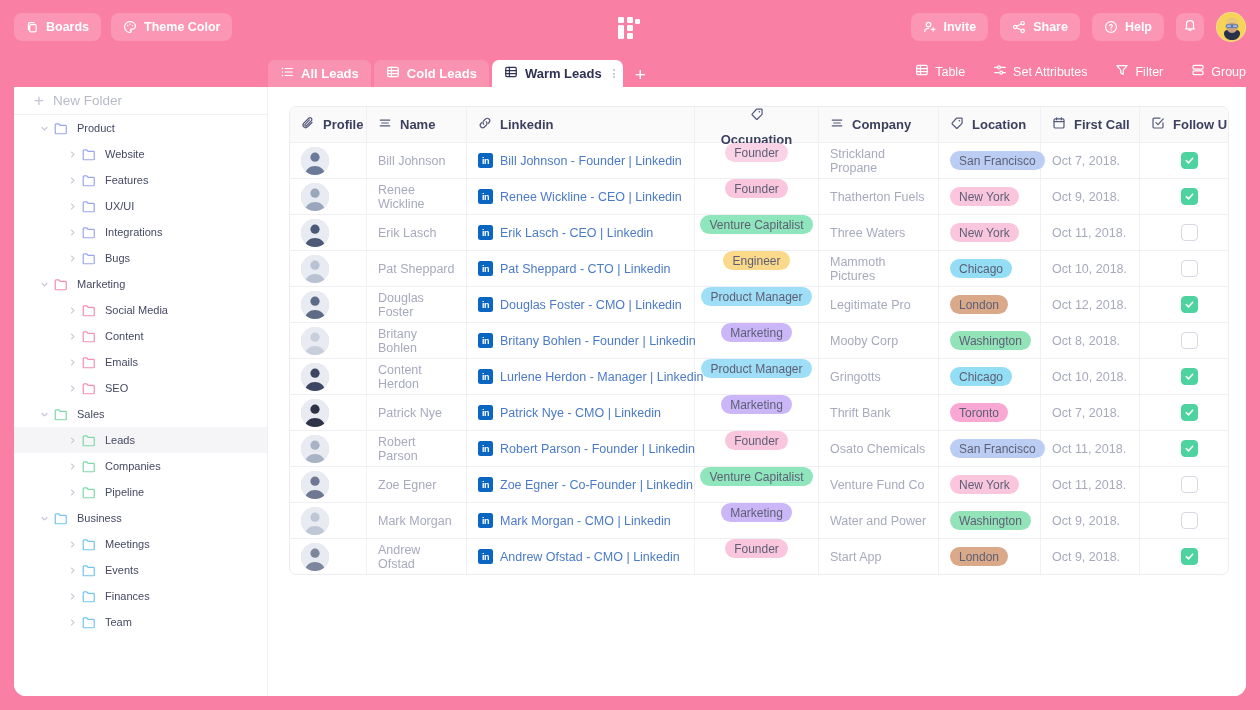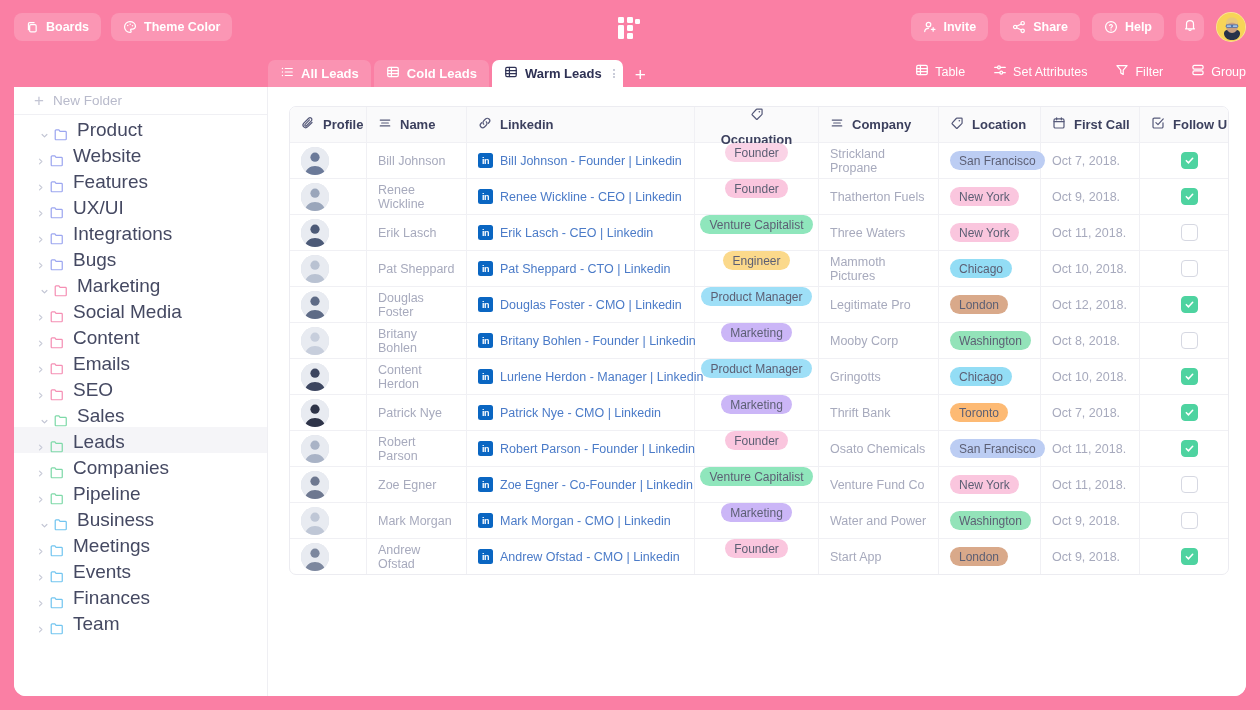--- a/index.html
+++ b/index.html
@@ -106,28 +106,28 @@
   .sb-body { padding-top: 0px; }
   .newfolder {
     display: flex; align-items: center; gap: 9px;
     height: 28px; padding-left: 20px;
     color: #B8BACB; font-size: 13.5px;
     border-bottom: 1px solid #F0F0F4;
     cursor: pointer;
   }
   .newfolder .plus { font-size: 17px; font-weight: 300; line-height: 1; color: #C3C5D4; }
   .folder {
-    display: flex; align-items: flex-end; height: 26px;
-    font-size: 19px; color: #454962;
+    display: flex; align-items: center; height: 26px;
+    font-size: 11px; color: #454962;
     cursor: pointer;
   }
   .folder.selected { background: #F5F5F8; }
   .folder .caret { width: 20px; display: flex; justify-content: center; color: #C6C8D6; }
   .folder.lvl1 { padding-left: 20px; }
-  .folder.lvl2 { padding-left: 16px; }
+  .folder.lvl2 { padding-left: 48px; }
   .folder .ficon { margin-right: 9px; display: flex; }
   .folder .flabel { white-space: nowrap; }
 
   
   .main { flex: 1; background: #fff; padding: 19px 0 0 21px; overflow: hidden; }
   .table {
     border: 1px solid #ECECF1;
     border-radius: 7px;
     width: 940px;
     overflow: hidden;
@@ -894,21 +894,21 @@
               <div class="td c-name">Patrick Nye</div>
               <div class="td c-linkedin li-cell">
        <span class="li-badge">in</span>
        <span class="li-text">Patrick Nye - CMO | Linkedin</span>
      </div>
               <div class="td c-occ">
        <span class="chip" style="background:#CBB6F7">Marketing</span>
      </div>
               <div class="td c-company">Thrift Bank</div>
               <div class="td c-loc">
-       <span class="chip" style="background:#fdba74">Toronto</span>
+       <span class="chip" style="background:#f9a8d4">Toronto</span>
      </div>
               <div class="td c-first">Oct 7, 2018.</div>
               <div class="td c-follow follow-cell">
        <span class="cbox on">
                   <svg width="11" height="11" viewBox="0 0 16 16" fill="none" stroke="#fff" stroke-width="2.3" stroke-linecap="round" stroke-linejoin="round">
                     <path d="M3.4 8.3 6.6 11.4l6-6.6"></path>
                   </svg>
                 </span>
      </div>
             </div>

